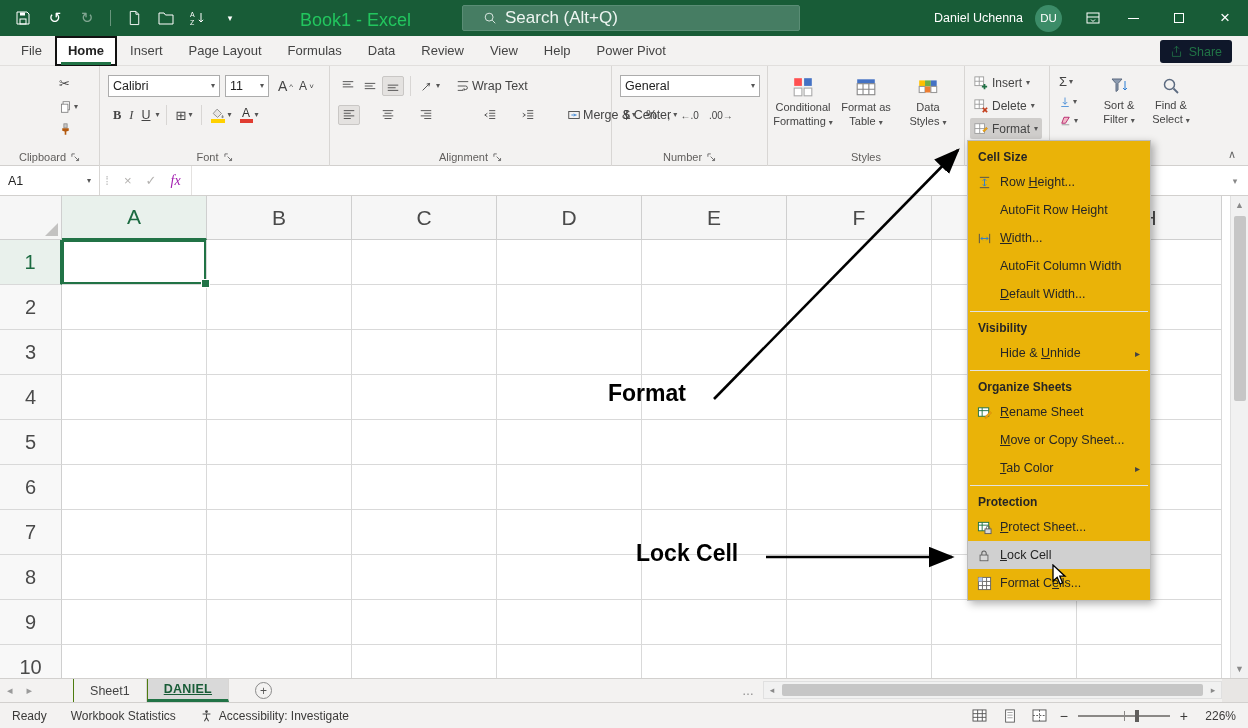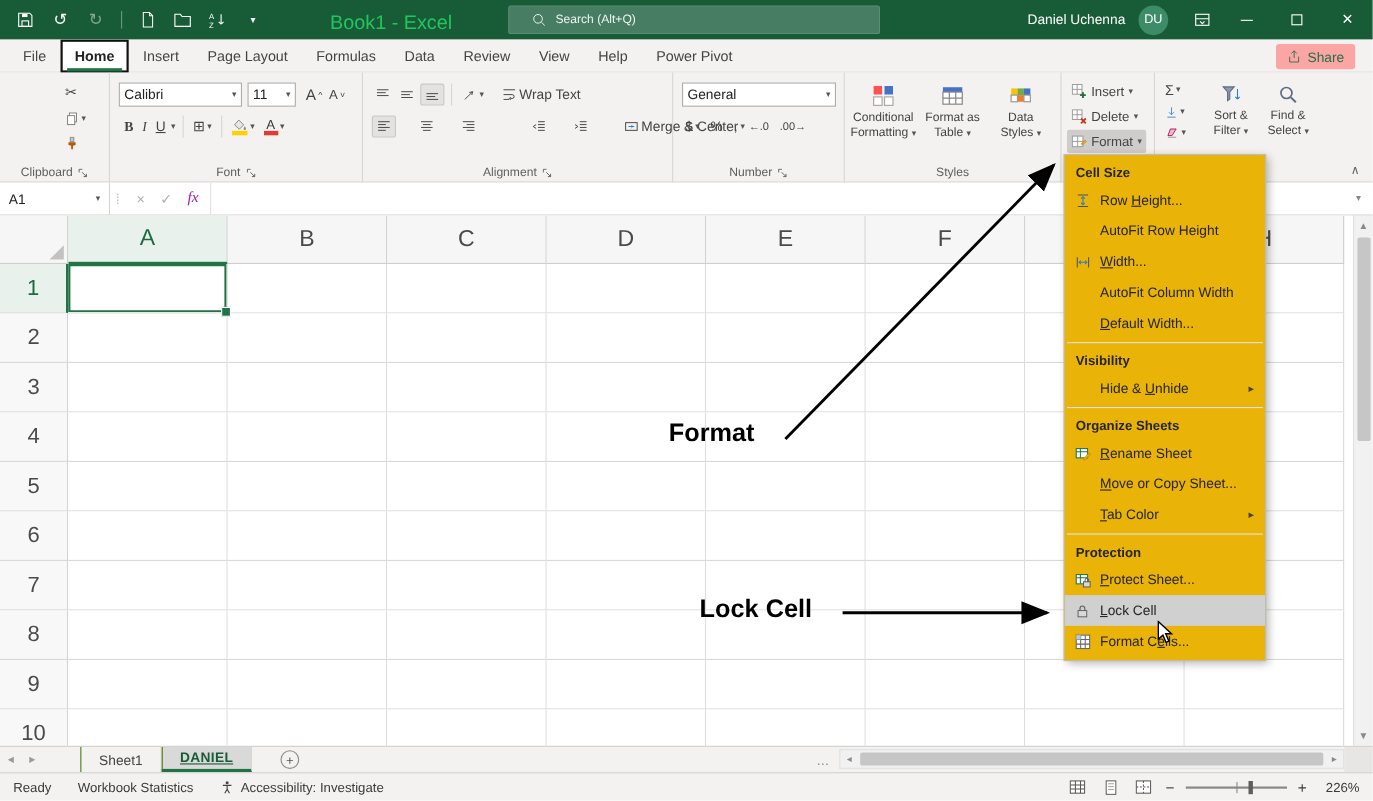--- a/index.html
+++ b/index.html
@@ -6,35 +6,35 @@
 html,body{width:1248px;height:728px;overflow:hidden;background:#fff;
   font-family:"Liberation Sans","DejaVu Sans",sans-serif;position:relative;font-size:13px;color:#333}
 
 
 .titlebar{position:absolute;top:0;left:0;right:0;height:36px;background:#185C37;color:#fff;display:flex;align-items:center}
 .qat{display:flex;align-items:center;gap:14px;padding-left:14px}
 .qat .qbtn{width:18px;height:18px;display:flex;align-items:center;justify-content:center;font-size:15px;color:#fff}
 .qat .dim{opacity:.45}
 .qat .qsep{width:1px;height:16px;background:rgba(255,255,255,.35)}
 .tb-title{position:absolute;left:300px;top:2px;height:36px;display:flex;align-items:center;font-size:18px;color:#22c55e;white-space:nowrap}
-.tb-search{position:absolute;left:462px;top:5px;width:338px;height:26px;background:#467d63;border:1px solid #5a8d75;border-radius:2px;display:flex;align-items:center;gap:8px;padding-left:20px;color:#eef5f1;font-size:11px}
+.tb-search{position:absolute;left:462px;top:5px;width:338px;height:26px;background:#467d63;border:1px solid #5a8d75;border-radius:2px;display:flex;align-items:center;gap:8px;padding-left:20px;color:#eef5f1;font-size:17px}
 .tb-right{position:absolute;right:0;top:0;height:36px;display:flex;align-items:center}
 .tb-user{font-size:12.5px;color:#fff;margin-right:12px;white-space:nowrap}
 .tb-avatar{width:27px;height:27px;border-radius:50%;background:#3c8c68;color:#fff;display:flex;align-items:center;justify-content:center;font-size:11.5px;margin-right:14px}
 .winbtn{width:46px;height:36px;display:flex;align-items:center;justify-content:center;color:#fff;font-size:14px}
 .winbtn .maxsq{width:10px;height:10px;border:1px solid #fff}
 .winbtn .minln{width:11px;height:1px;background:#fff}
 .tb-ribbonopt{width:34px;height:36px;display:flex;align-items:center;justify-content:center}
 
 
 .tabsrow{position:absolute;top:36px;left:0;right:0;height:30px;background:#f3f2f1;display:flex;align-items:center;padding-left:8px;border-bottom:1px solid #e1dfdd}
 .rtab{padding:0 13px;height:30px;display:flex;align-items:center;font-size:13px;color:#444;position:relative;white-space:nowrap}
 .rtab.active{background:#fff;outline:2px solid #111;outline-offset:-2px;font-weight:bold;color:#222}
 .rtab.active::after{content:"";position:absolute;left:6px;right:6px;bottom:1px;height:3px;background:#217346}
-.share-btn{position:absolute;right:16px;top:4px;height:23px;display:flex;align-items:center;gap:6px;color:#217346;font-size:12.5px;padding:0 10px;border-radius:3px;background:#fca5a5}
+.share-btn{position:absolute;right:16px;top:4px;height:23px;display:flex;align-items:center;gap:6px;color:#217346;font-size:12.5px;padding:0 10px;border-radius:3px;background:#0f172a}
 
 
 .ribbon{position:absolute;top:66px;left:0;right:0;height:100px;background:#f3f2f1;border-bottom:1px solid #d2d0ce}
 .rgroup{position:absolute;top:0;height:100px;border-right:1px solid #d8d6d4}
 .rgroup-label{position:absolute;left:0;right:0;bottom:3px;text-align:center;font-size:11px;color:#605e5c;display:flex;align-items:center;justify-content:center;gap:5px}
 .launcher{display:inline-flex}
 .row1{position:absolute;top:8px;left:0;right:0;height:24px;display:flex;align-items:center}
 .row2{position:absolute;top:37px;left:0;right:0;height:24px;display:flex;align-items:center}
 .rbtn{display:flex;align-items:center;gap:2px;padding:2px 3px;border-radius:2px;color:#444;font-size:12.5px;white-space:nowrap}
 .rbtn.sel{background:#e4e2e0;border:1px solid #c9c7c5}

